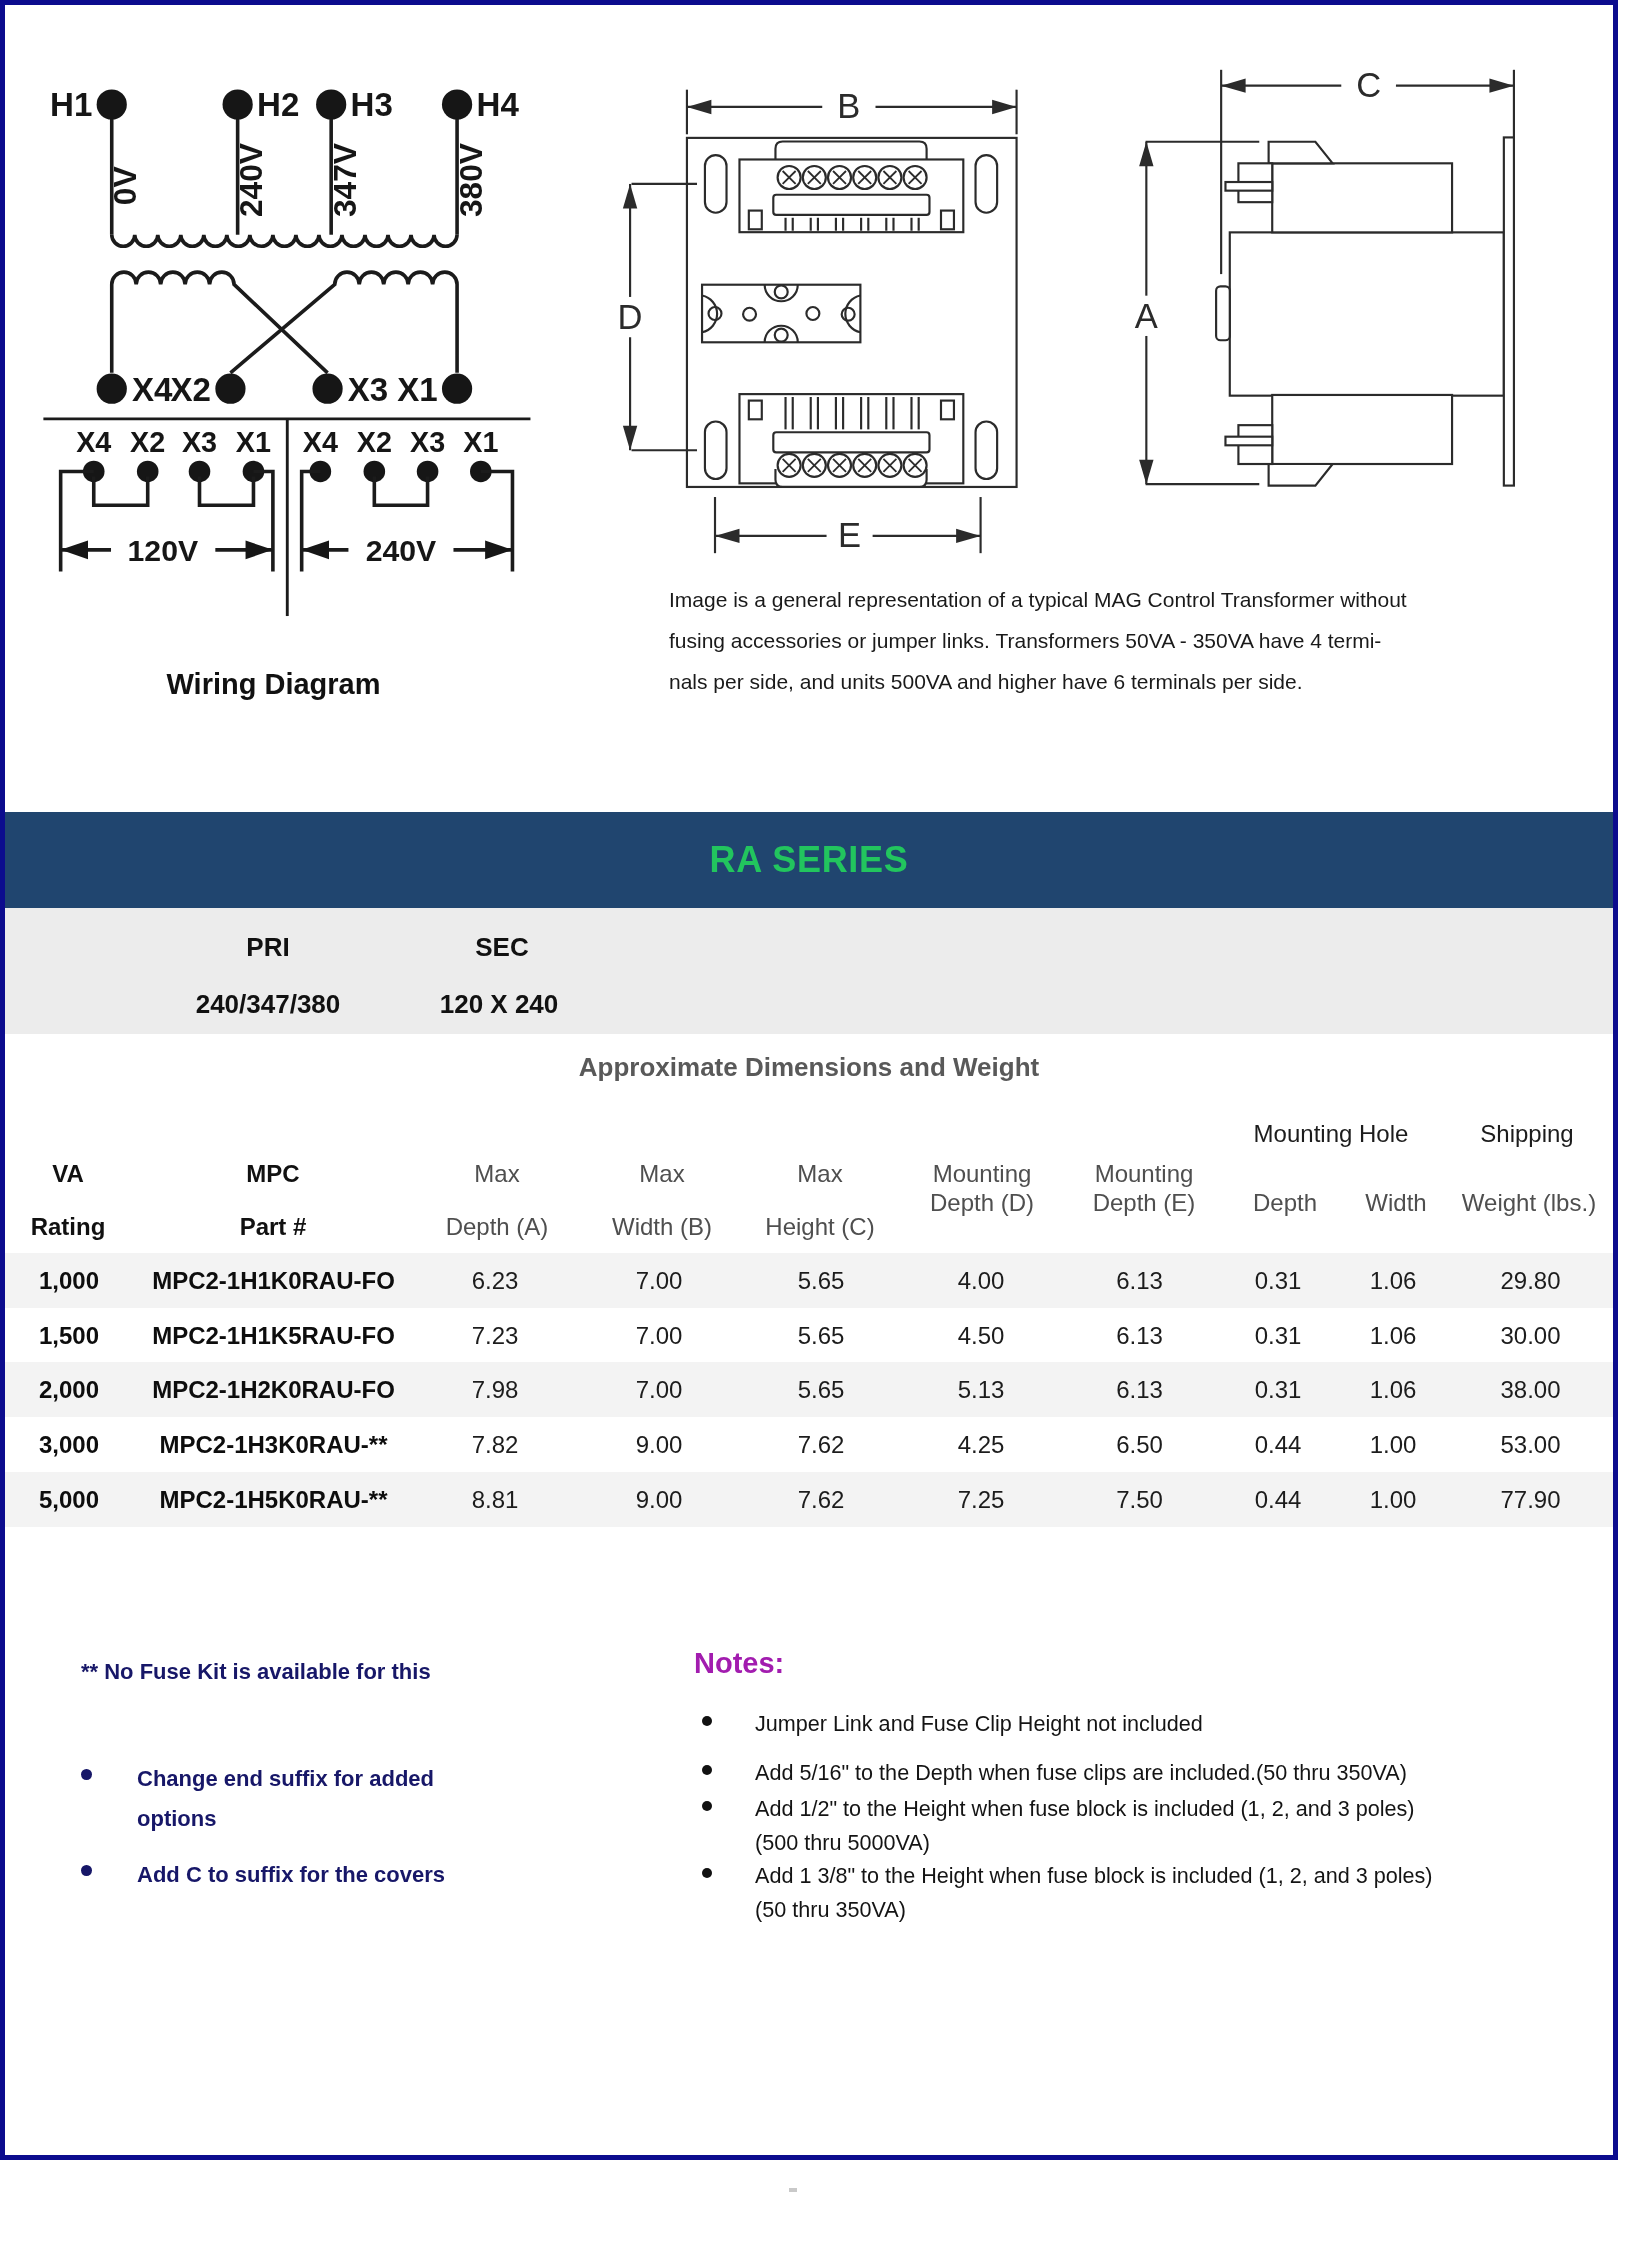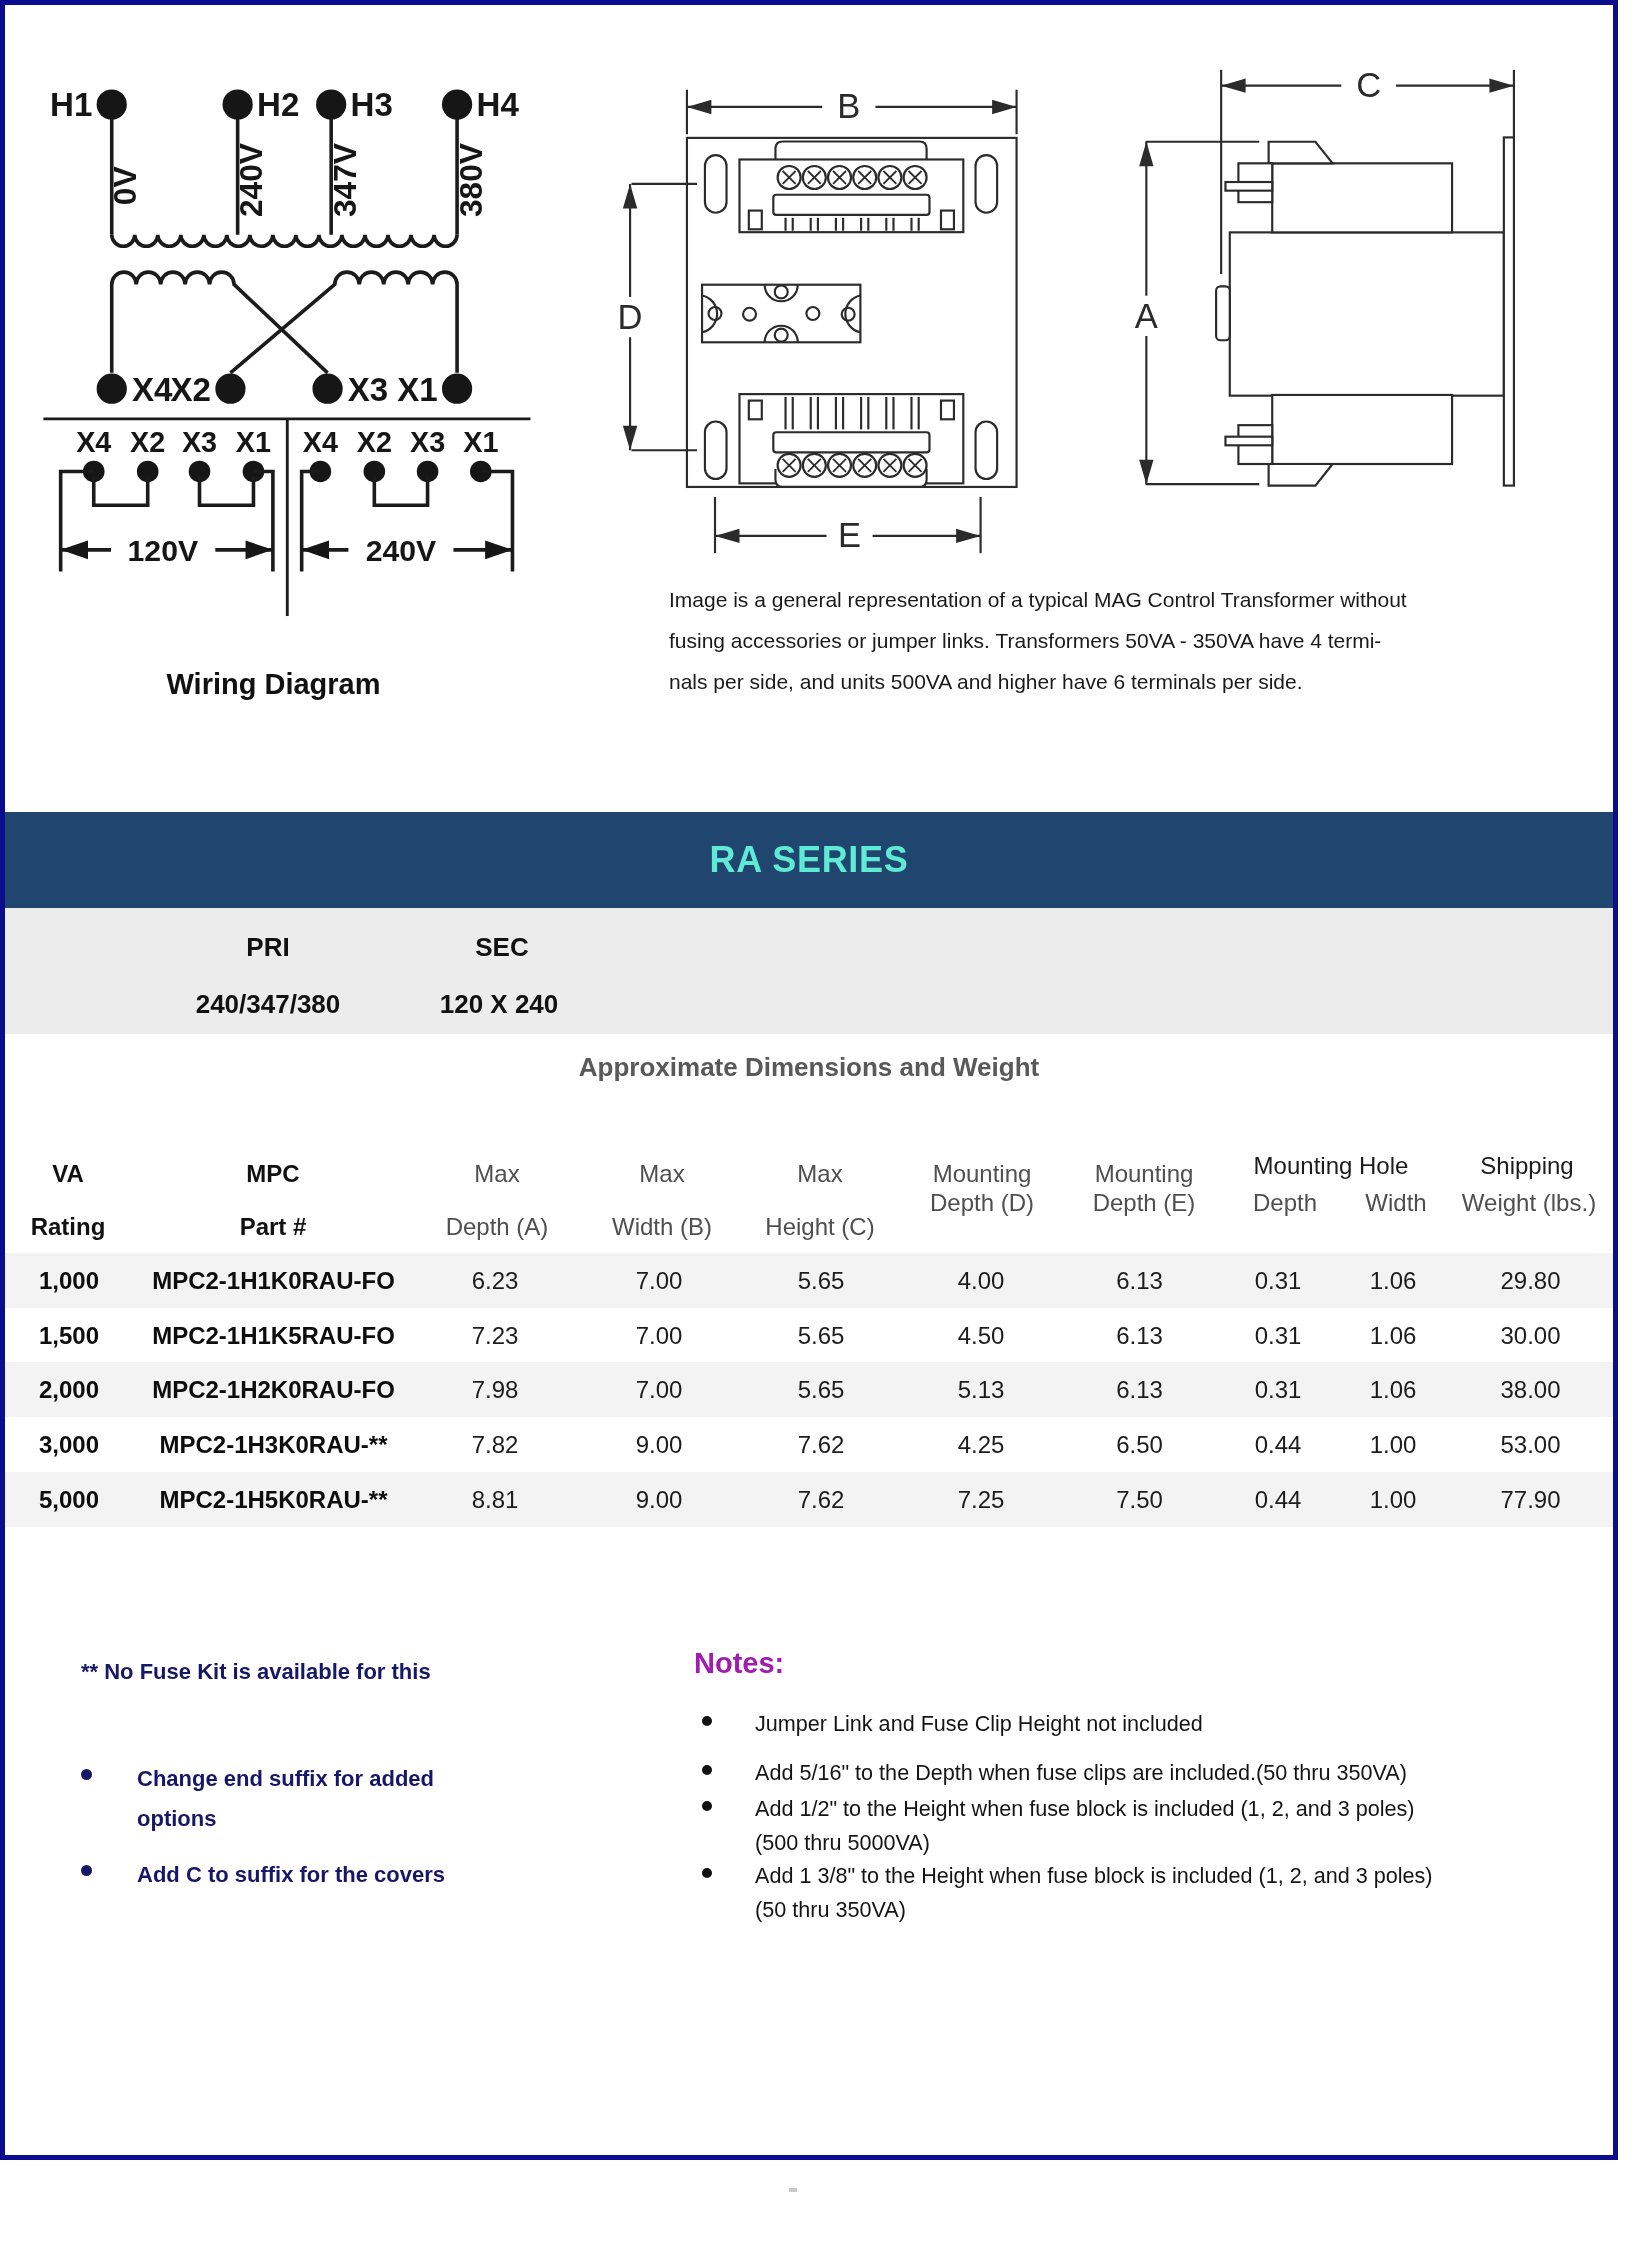--- a/index.html
+++ b/index.html
@@ -17,30 +17,30 @@
   .volt-label { font-size:44px; font-weight:bold; fill:#161616; }
   .conn-label { font-size:40px; font-weight:bold; fill:#161616; }
   .span-label { font-size:42px; font-weight:bold; fill:#161616; }
   .dim-label  { font-size:48px; font-weight:400; fill:#2b2b2b; }
   .caption { position:absolute; left:72px; top:668px; width:403px; text-align:center;
              font-size:29px; font-weight:bold; color:#111; }
   .drawing-note { position:absolute; left:669px; top:579px; width:892px;
                   font-size:21px; line-height:41px; color:#1a1a1a; }
   .drawing-note span { display:block; }
   .banner { position:absolute; left:5px; top:812px; width:1608px; height:96px;
-            background:var(--banner_bg,#20456f); color:#5eead4; text-align:center;
+            background:var(--banner_bg,#20456f); color:#22c55e; text-align:center;
             line-height:96px; font-size:36px; font-weight:bold; letter-spacing:0.7px; }
   .spec-strip { position:absolute; left:5px; top:908px; width:1608px; height:126px;
                 background:var(--strip_bg,#ececec); }
   .spec-item { position:absolute; transform:translateX(-50%); font-weight:bold;
                font-size:26px; color:#111; white-space:nowrap; }
   .table-title { position:absolute; left:5px; top:1052px; width:1608px; text-align:center;
                  font-size:26px; font-weight:bold; color:#595959; }
   .ghead { position:absolute; transform:translateX(-50%); font-size:24px; color:#1c1c1c;
-           white-space:nowrap;margin-top:32px; }
+           white-space:nowrap; }
   .hcell { position:absolute; transform:translateX(-50%); font-size:24px; color:#4f4f4f;
            white-space:nowrap; text-align:center; }
   .hcell.bold { color:#111; font-weight:bold; }
   .trow { position:absolute; left:5px; width:1608px; height:55px; display:grid;
           grid-template-columns:128px 281px 162px 166px 158px 162px 155px 122px 108px 167px;
           align-items:center; }
   .trow.alt { background:var(--row_alt,#f3f3f3); }
   .trow span { text-align:center; font-size:24px; color:#1c1c1c; }
   .trow span.b { font-weight:bold; color:#0d0d0d; }
   .left-notes { position:absolute; color:var(--notes_navy,#171768); font-weight:bold;

